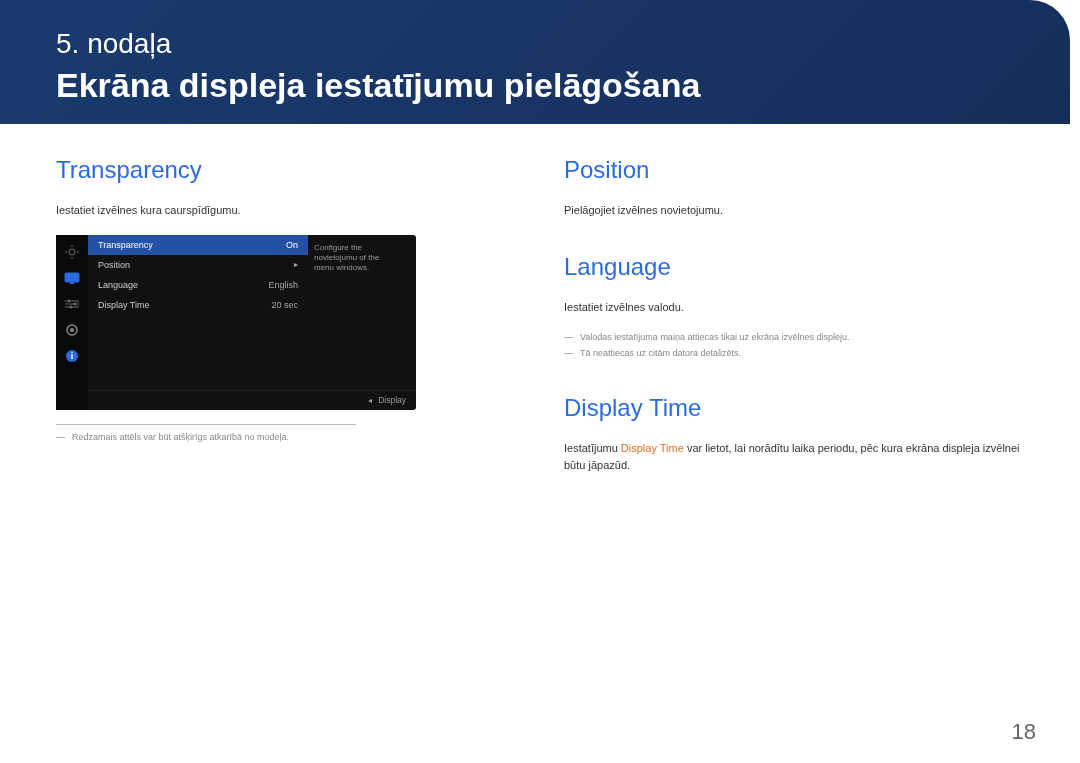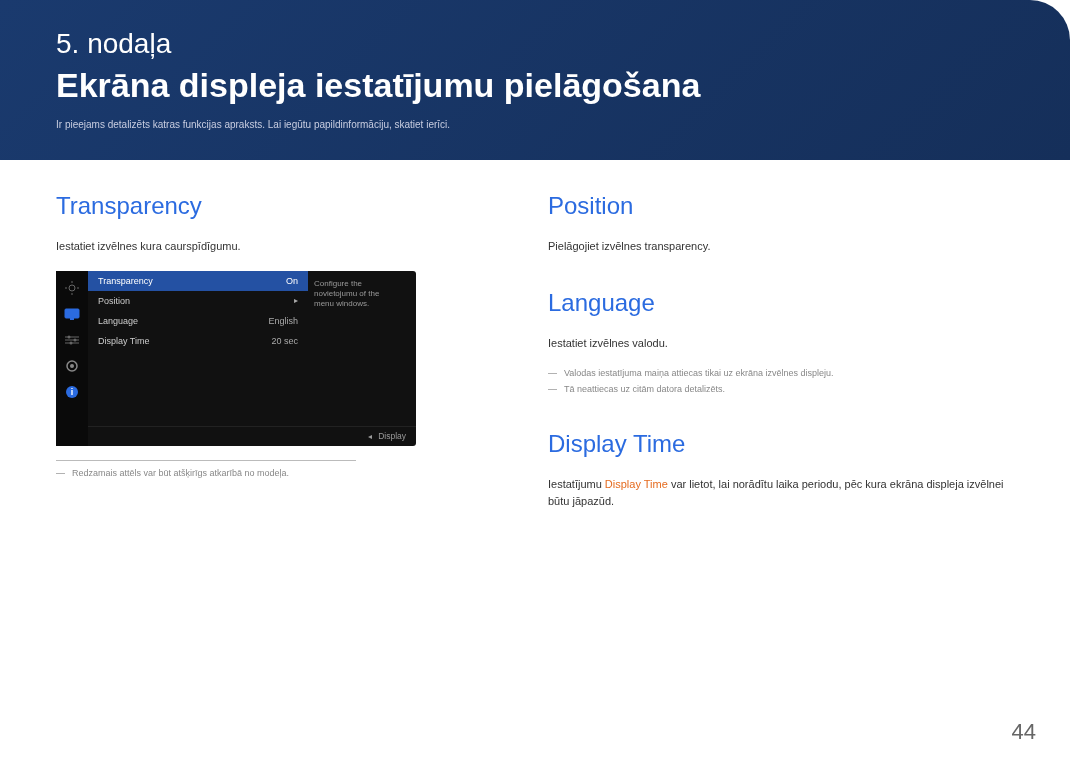--- a/index.html
+++ b/index.html
@@ -5,21 +5,21 @@
     * { margin: 0; padding: 0; box-sizing: border-box; }
     body {
       width: 1080px;
       height: 763px;
       font-family: Arial, Helvetica, sans-serif;
       background: #fff;
       position: relative;
       overflow: hidden;
     }
     .header-banner {
-      height: 160px;
+      height: 124px;
       background: linear-gradient(135deg, #1a3a6e 0%, #152f5a 100%);
       padding: 28px 56px 20px 56px;
       color: #fff;
       position: relative;
       margin-right: 10px;
       border-top-right-radius: 40px;
     }
     .chapter-num {
       font-size: 28px;
       font-weight: 400;
@@ -30,21 +30,21 @@
       font-weight: 700;
       margin-bottom: 14px;
     }
     .chapter-desc {
       font-size: 10px;
       color: #c8cde0;
     }
     .content {
       display: flex;
       padding: 32px 56px 20px 56px;
-      gap: 32px;
+      gap: 48px;
     }
     .col-left { flex: 0 0 460px; }
     .col-right { flex: 1; }
     .section-head {
       color: #2b6be0;
       font-size: 24px;
       font-weight: 400;
       margin-bottom: 18px;
     }
     .section-text {
@@ -164,21 +164,20 @@
       line-height: 1.5;
       margin-bottom: 10px;
     }
   </style>
 </head>
 <body>
 
 <div class="header-banner">
   <div class="chapter-num">5. nodaļa</div>
   <div class="chapter-title">Ekrāna displeja iestatījumu pielāgošana</div>
-  <div class="chapter-desc">Ir pieejams detalizēts katras funkcijas apraksts. Lai iegūtu papildinformāciju, skatiet ierīci.</div>
 </div>
 
 <div class="content">
   <div class="col-left">
     <div class="section-head">Transparency</div>
     <div class="section-text">Iestatiet izvēlnes kura caurspīdīgumu.</div>
 
     <div class="osd-screenshot">
       <div class="osd-sidebar">
         <div class="osd-icon-box">
@@ -249,21 +248,21 @@
     <hr class="footnote-rule">
     <div class="footnote">
       <span class="footnote-dash">―</span>
       <span>Redzamais attēls var būt atšķirīgs atkarībā no modeļa.</span>
     </div>
   </div>
 
   <div class="col-right">
     <div class="section-block">
       <div class="section-head">Position</div>
-      <div class="section-text">Pielāgojiet izvēlnes transparency.</div>
+      <div class="section-text">Pielāgojiet izvēlnes novietojumu.</div>
     </div>
 
     <div class="section-block">
       <div class="section-head">Language</div>
       <div class="section-text">Iestatiet izvēlnes valodu.</div>
       <div class="footnote">
         <span class="footnote-dash">―</span>
         <span>Valodas iestatījuma maiņa attiecas tikai uz ekrāna izvēlnes displeju.</span>
       </div>
       <div class="footnote">
@@ -274,13 +273,13 @@
 
     <div class="section-block">
       <div class="section-head">Display Time</div>
       <div class="para-combo">
         <span>Iestatījumu </span><span class="inline-orange">Display Time</span><span> var lietot, lai norādītu laika periodu, pēc kura ekrāna displeja izvēlnei būtu jāpazūd.</span>
       </div>
     </div>
   </div>
 </div>
 
-<div class="page-number">44</div>
+<div class="page-number">18</div>
 
 </body></html>

